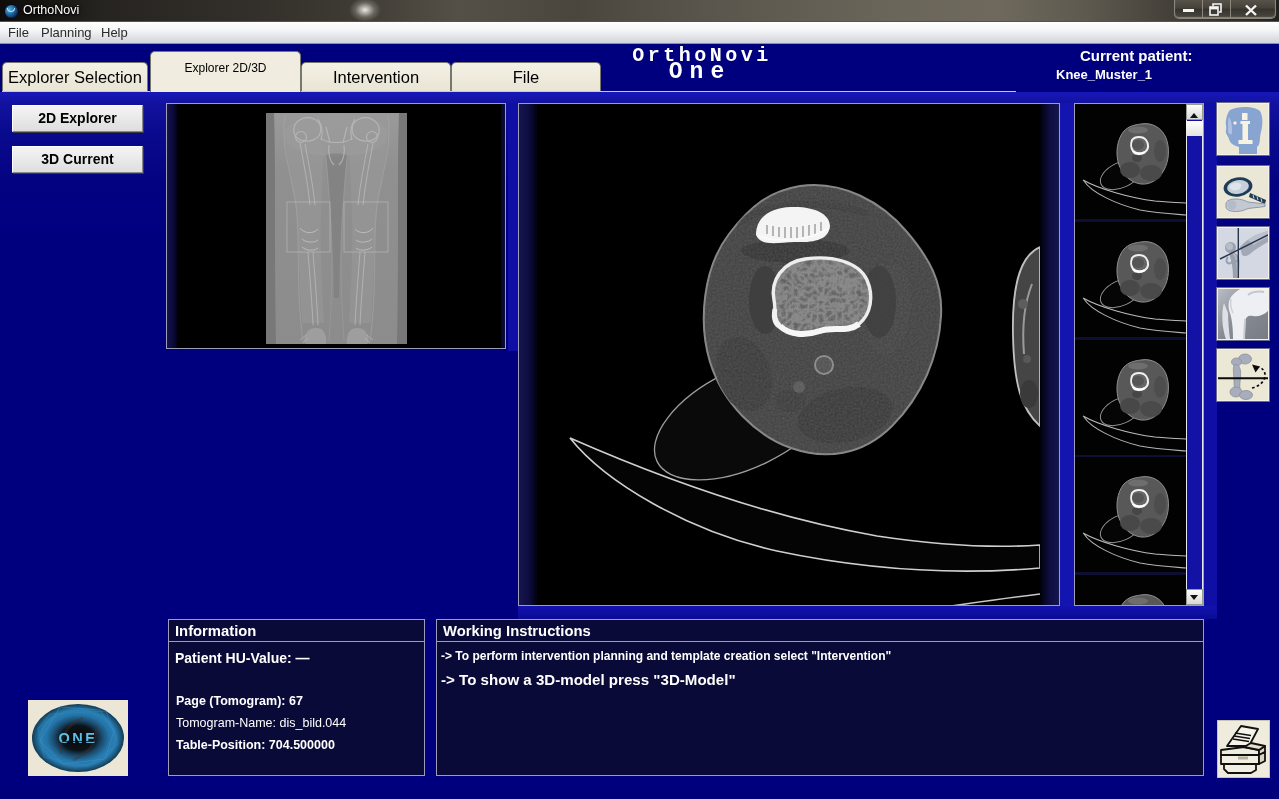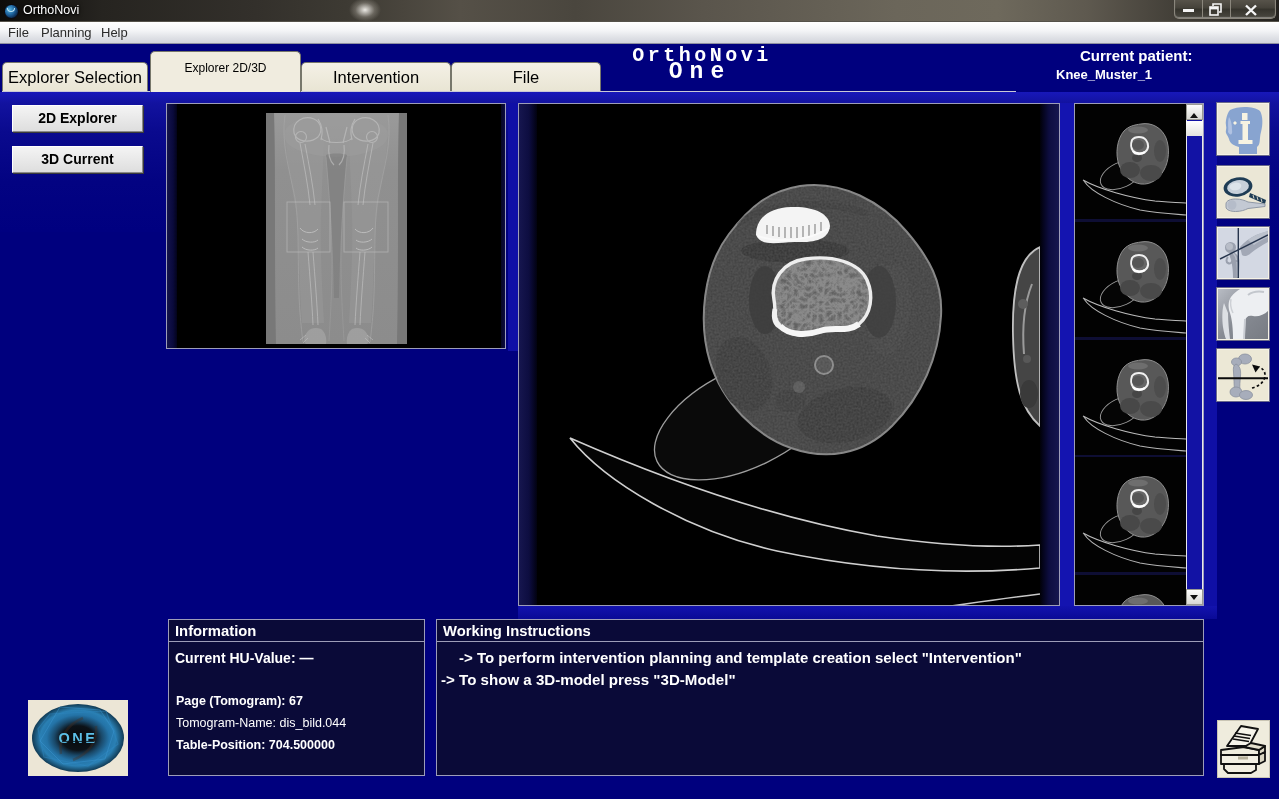--- a/index.html
+++ b/index.html
@@ -375,29 +375,29 @@
 </g>
 <path d="M0,28.3 L50,28.3" stroke="#0a0a0a" stroke-width="2"></path>
 <path d="M34,38 C42,36 47,31 47,25 C47,21.5 45,18.5 41,17" fill="none" stroke="#0a0a0a" stroke-width="1.7" stroke-dasharray="2.6,2.4"></path>
 <path d="M34,14.5 L42,16.5 L37.5,22.5 Z" fill="#0a0a0a"></path>
 </svg>
 </div>
 
 <div class="abs panelborder" style="left:168px;top:619px;width:257px;height:157px;background:#0a0a38;box-sizing:border-box"></div>
 <div class="abs" style="left:169px;top:641px;width:255px;height:1px;background:#9d9db8"></div>
 <div class="abs" style="left:175px;top:623px;color:#fff;font-size:14.8px;font-weight:bold">Information</div>
-<div class="abs" style="left:175px;top:650px;color:#fff;font-size:14px;font-weight:bold">Current HU-Value: —</div>
+<div class="abs" style="left:175px;top:650px;color:#fff;font-size:14px;font-weight:bold">Patient HU-Value: —</div>
 <div class="abs" style="left:176px;top:694px;color:#fff;font-size:12.5px;font-weight:bold">Page (Tomogram): 67</div>
 <div class="abs" style="left:176px;top:716px;color:#fff;font-size:12.5px;font-weight:normal">Tomogram-Name: dis_bild.044</div>
 <div class="abs" style="left:176px;top:738px;color:#fff;font-size:12.5px;font-weight:bold">Table-Position: 704.500000</div>
 
 <div class="abs panelborder" style="left:436px;top:619px;width:768px;height:157px;background:#0a0a38;box-sizing:border-box"></div>
 <div class="abs" style="left:437px;top:641px;width:766px;height:1px;background:#9d9db8"></div>
 <div class="abs" style="left:443px;top:623px;color:#fff;font-size:14.8px;font-weight:bold">Working Instructions</div>
-<div class="abs" style="left:459px;top:649px;color:#fff;font-size:15px;font-weight:bold">-&gt; To perform intervention planning and template creation select "Intervention"</div>
+<div class="abs" style="left:441px;top:649px;color:#fff;font-size:12px;font-weight:bold">-&gt; To perform intervention planning and template creation select "Intervention"</div>
 <div class="abs" style="left:441px;top:671px;color:#fff;font-size:15.1px;font-weight:bold">-&gt; To show a 3D-model press "3D-Model"</div>
 
 <div class="abs" style="left:28px;top:700px;width:100px;height:76px;background:#ece6d6">
 <svg width="100" height="76" viewBox="0 0 100 76">
 <defs>
 <radialGradient id="lg1" cx="0.5" cy="0.5" r="0.5">
 <stop offset="0" stop-color="#07090b"></stop>
           <stop offset="0.36" stop-color="#0c1218"></stop>
           <stop offset="0.52" stop-color="#1a4a6b"></stop>
           <stop offset="0.68" stop-color="#2474a8"></stop>

